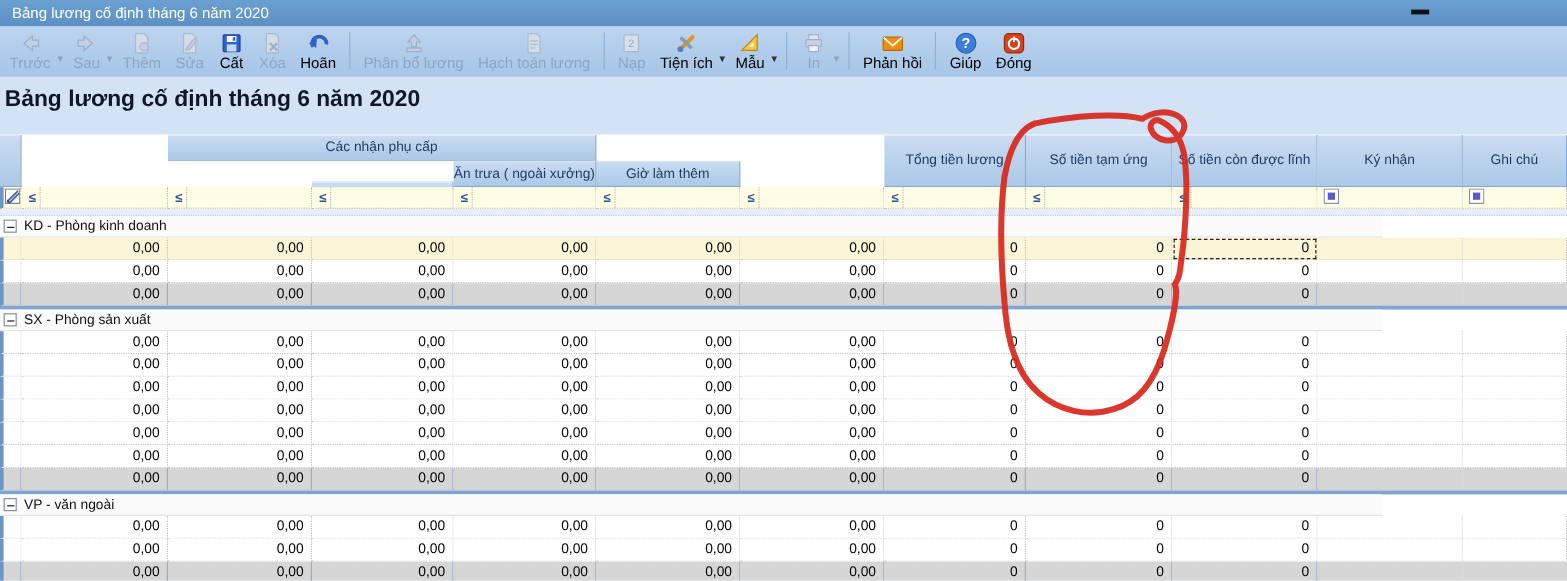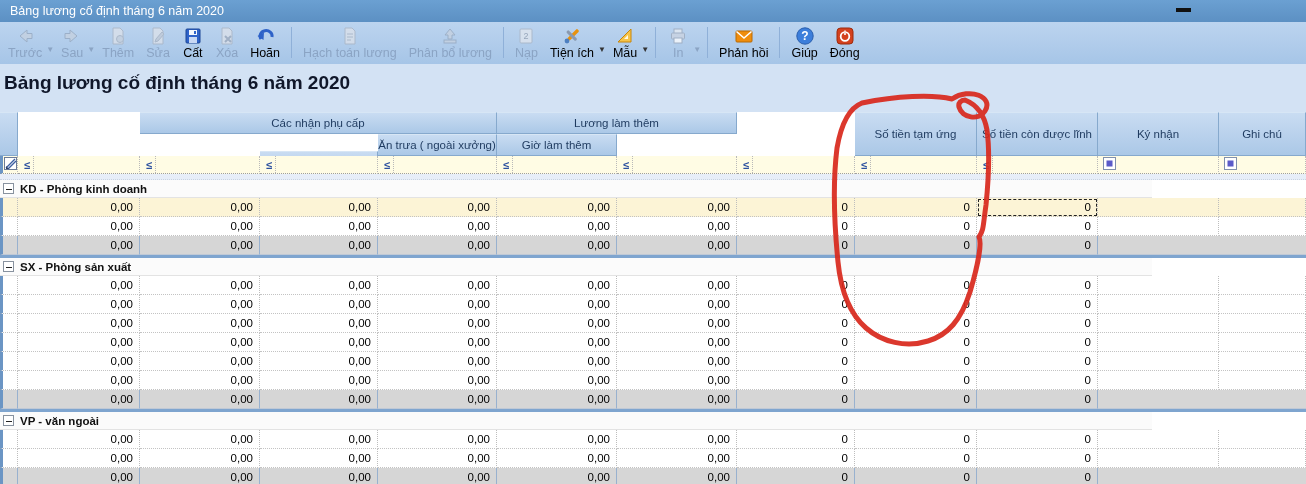--- a/index.html
+++ b/index.html
@@ -40,21 +40,21 @@
   .frow { position:absolute; left:0; width:1306px; height:18px; }
   .fcell { position:absolute; top:0; height:18px; background:#fffce4;
     border-right:1px dotted #b9b9b9; border-bottom:1px dotted #9f9f9f;
     display:flex; align-items:center; font-size:11px; color:#2b4f9e; padding-left:3px; }
   .fop { font-weight:bold; padding:0 3px; border-right:1px dotted #b9b9b9; height:100%;
     display:flex; align-items:center; }
   .spacer { position:absolute; left:0; width:1306px; height:6px; background:#e7eef8;
     border-bottom:1px dotted #c9d4e2; }
   .grow { position:absolute; left:0; width:1152px; height:18px; background:#fbfbfb;
     display:flex; align-items:center; font-size:11.5px; color:#111;
-    border-bottom:1px solid #e3e3e3;font-weight:bold; }
+    border-bottom:1px solid #e3e3e3; }
   .expander { width:11px; height:11px; border:1px solid #88929f; background:#fff; margin:0 6px 0 3px;
     position:relative; flex:0 0 auto; }
   .expander::after { content:""; position:absolute; left:2px; top:4.5px; width:6px; height:1.5px; background:#222; }
   .drow { position:absolute; left:0; width:1306px; height:19px; }
   .dcell { position:absolute; top:0; height:19px; background:#fff;
     border-right:1px dotted #bdbdbd; border-bottom:1px dotted #c3c3c3;
     font-size:11.5px; color:#000; display:flex; align-items:center; justify-content:flex-end;
     padding-right:6px; overflow:hidden; }
   .drow.hl .dcell { background:#fcf4d6; }
   .srow .dcell { background:#d6d6d6; border-right:1px solid #98b1cf; border-bottom:1px solid #c0c9d6; }
@@ -153,36 +153,36 @@
             </svg>
           </span>
           <span class="tlabel">Hoãn</span>
         </div>
       </div>
       <div class="tb-sep"></div>
       <div class="tbtn-wrap">
         <div class="tbtn disabled">
           <span class="ticon dim" style="opacity: 0.75;">
             <svg width="20" height="20">
+              <path d="M10 3 L15 9 L12 9 L12 13 L8 13 L8 9 L5 9 Z" fill="#c6d1df" stroke="#93a5bc"></path>
+              <rect x="4" y="14" width="12" height="3" fill="#c6d1df" stroke="#93a5bc"></rect>
+            </svg>
+          </span>
+          <span class="tlabel">Phân bổ lương</span>
+        </div>
+      </div>
+      <div class="tbtn-wrap">
+        <div class="tbtn disabled">
+          <span class="ticon dim" style="opacity: 0.75;">
+            <svg width="20" height="20">
               <path d="M5 2 h7 l3 3 v13 h-10 z" fill="#dde2ea" stroke="#a8b2c0"></path>
               <path d="M7 8 h6 M7 11 h6 M7 14 h4" stroke="#a8b2c0"></path>
             </svg>
           </span>
           <span class="tlabel">Hạch toán lương</span>
-        </div>
-      </div>
-      <div class="tbtn-wrap">
-        <div class="tbtn disabled">
-          <span class="ticon dim" style="opacity: 0.75;">
-            <svg width="20" height="20">
-              <path d="M10 3 L15 9 L12 9 L12 13 L8 13 L8 9 L5 9 Z" fill="#c6d1df" stroke="#93a5bc"></path>
-              <rect x="4" y="14" width="12" height="3" fill="#c6d1df" stroke="#93a5bc"></rect>
-            </svg>
-          </span>
-          <span class="tlabel">Phân bổ lương</span>
         </div>
       </div>
       <div class="tb-sep"></div>
       <div class="tbtn-wrap">
         <div class="tbtn disabled">
           <span class="ticon dim" style="opacity: 0.75;">
             <svg width="20" height="20">
               <rect x="4" y="3" width="12" height="14" rx="1" fill="#e2e7ee" stroke="#a8b2c0"></rect>
               <text x="10" y="13" text-anchor="middle" font-size="9" fill="#8b98aa">2</text>
             </svg>
@@ -268,24 +268,24 @@
       </div>
     </div>
 
   <div class="band">
     <span class="ptitle">Bảng lương cố định tháng 6 năm 2020</span>
   </div>
 
   <div class="grid" id="grid">
       <div class="hcell" style="left:0px;top:0px;width:18px;height:44px"></div>
       <div class="hcell" style="left:140px;top:0px;width:357px;height:22px">Các nhận phụ cấp</div>
-      <div class="hcell" style="left:497px;top:0px;width:240px;height:22px">Lương làm thêm</div>
       <div class="hcell" style="left:260px;top:39px;width:118px;height:26px">Xăng xe, điện thoại</div>
       <div class="hcell" style="left:497px;top:22px;width:120px;height:22px">Giờ làm thêm</div>
       <div class="hcell" style="left:378px;top:22px;width:119px;height:22px">Ăn trưa ( ngoài xưởng)</div>
+      <div class="hcell" style="left:737px;top:0px;width:118px;height:44px">Tổng tiền lương</div>
       <div class="hcell" style="left:855px;top:0px;width:122px;height:44px">Số tiền tạm ứng</div>
       <div class="hcell" style="left:977px;top:0px;width:121px;height:44px">Số tiền còn được lĩnh</div>
       <div class="hcell" style="left:1098px;top:0px;width:121px;height:44px">Ký nhận</div>
       <div class="hcell" style="left:1219px;top:0px;width:87px;height:44px">Ghi chú</div>
       <div class="frow" style="top:44px">
         <div class="fcell first-col" style="left:0px;width:18px">
           <span><svg width="13" height="13" style="margin-left:1px">
               <rect x="0.5" y="0.5" width="12" height="12" fill="#fff" stroke="#6b7b96"></rect>
               <path d="M2 11 L11 2 M4 12 L12 4" stroke="#3c5fa0" stroke-width="1.4"></path>
               <path d="M2 12 L2 9 L5 12 Z" fill="#2d3f66"></path>

